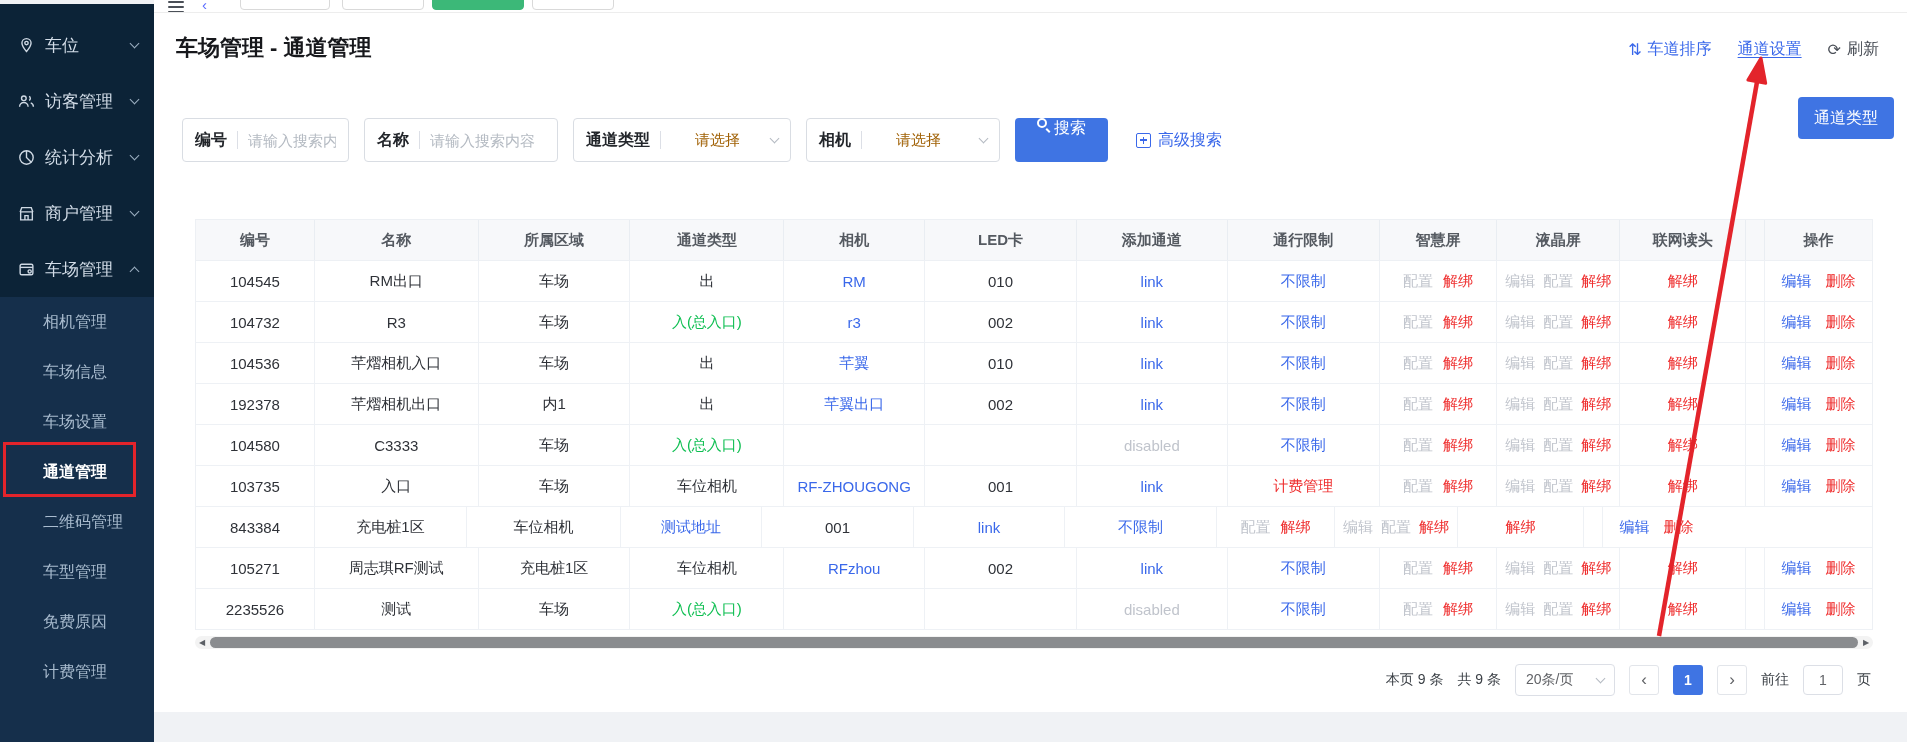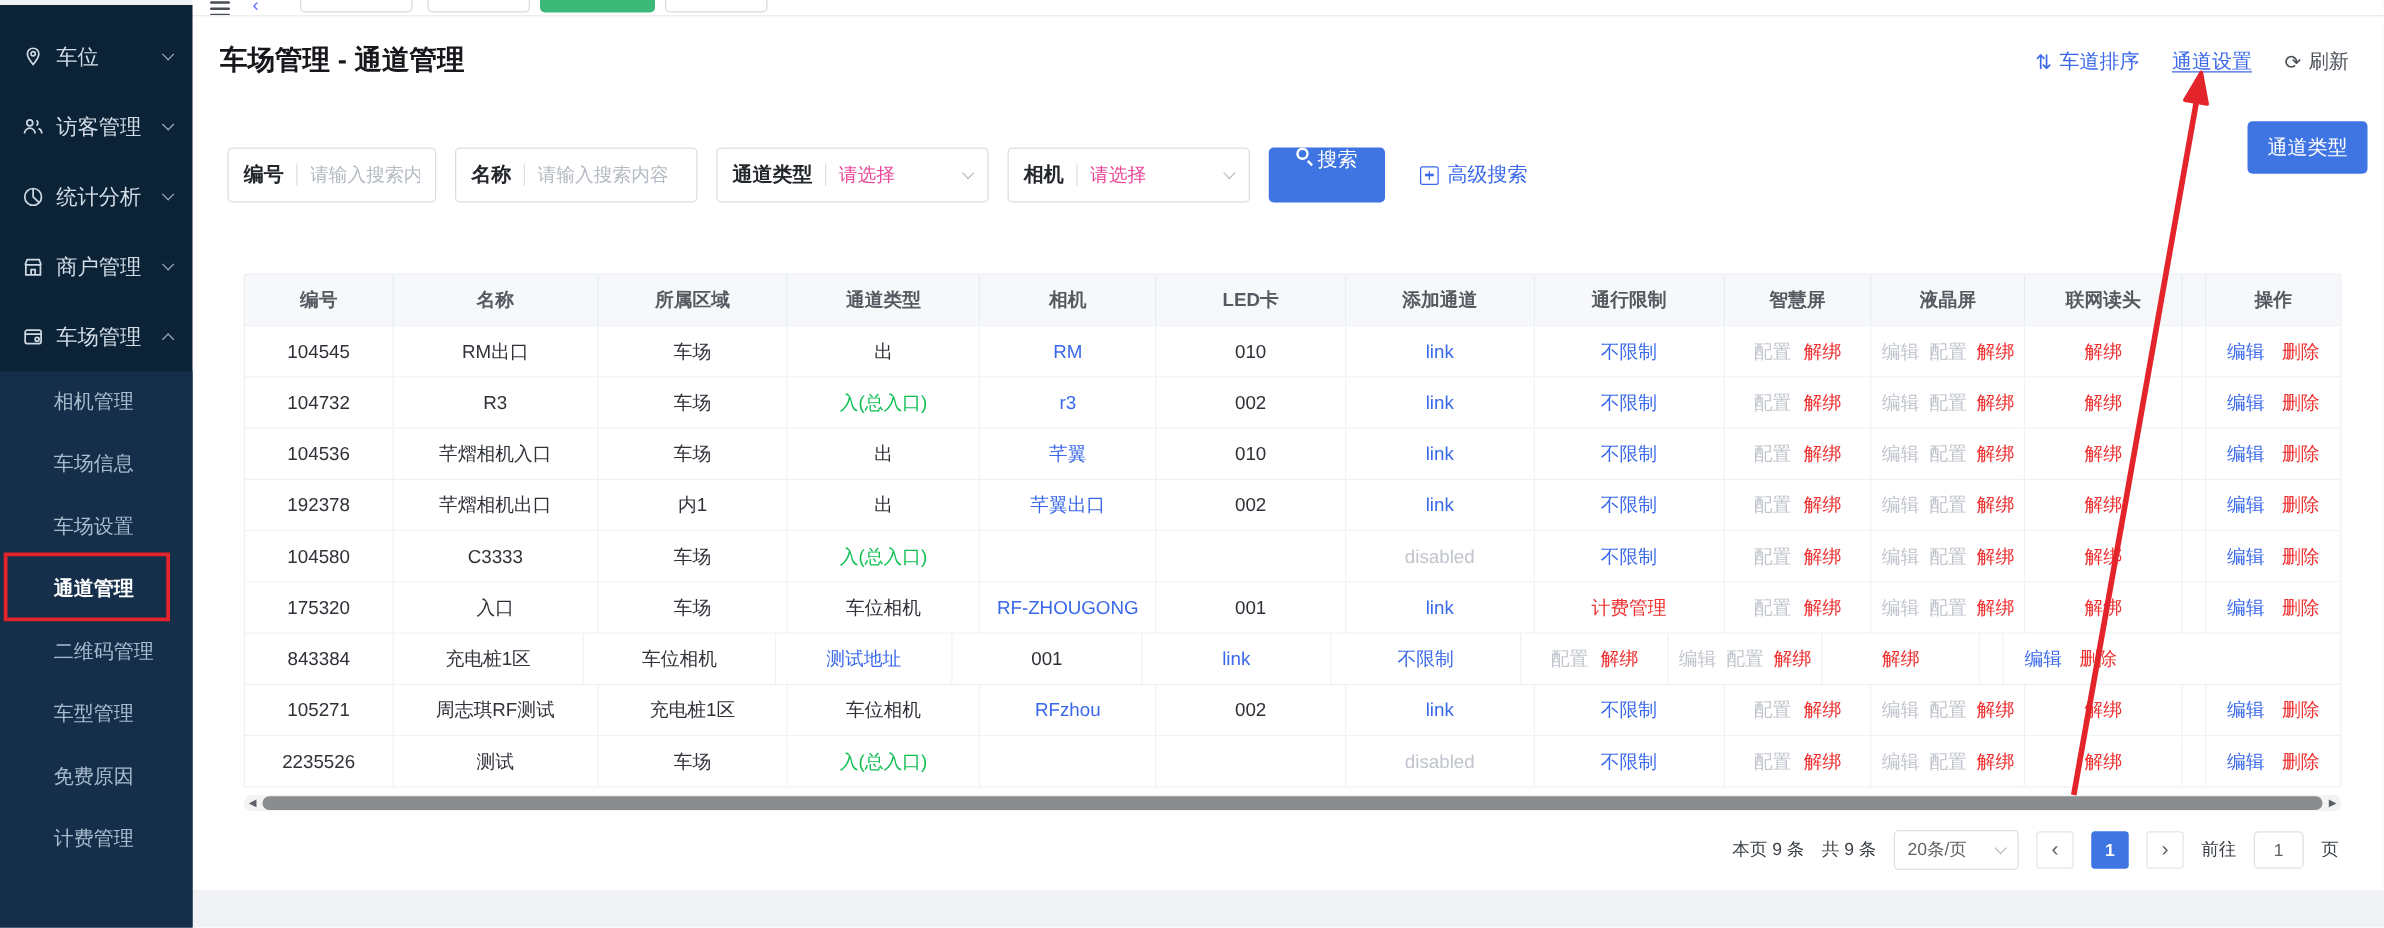--- a/index.html
+++ b/index.html
@@ -44,21 +44,21 @@
   .ha-gray{color:#4a4f57;}
   .glyph{font-family:"DejaVu Sans",sans-serif;font-size:16px;}
   
   .filters{position:absolute;left:182px;top:118px;display:flex;align-items:center;z-index:6;}
   .fbox{display:flex;align-items:center;height:44px;border:1px solid #d9dde3;border-radius:4px;
     background:#fff;padding:0 12px;gap:10px;margin-right:15px;}
   .flabel{font-weight:bold;font-size:16px;color:#23262b;white-space:nowrap;}
   .fdiv{width:1px;height:18px;background:#dcdfe6;}
   .fin{border:0;outline:0;font-size:15px;color:#333;flex:1;min-width:0;background:transparent;}
   .fin::placeholder{color:#b4bac2;}
-  .fsel-text{color:#ec4899;font-size:15px;flex:1;}
+  .fsel-text{color:#a16207;font-size:15px;flex:1;margin-left:24px;}
   .sel-chev{width:7px;height:7px;border-right:1.4px solid #b4bac2;border-bottom:1.4px solid #b4bac2;
     transform:rotate(45deg);margin-top:-4px;}
   .w1{width:167px;} .w2{width:194px;} .w3{width:218px;} .w4{width:194px;}
   .search-btn{width:93px;height:44px;background:var(--blue-btn);color:#fff;border:0;border-radius:4px;
     font-size:16px;display:flex;align-items:flex-start;justify-content:center;gap:7px;cursor:pointer;}
   .mag{width:10px;height:10px;border:2px solid #fff;border-radius:50%;position:relative;display:inline-block;}
   .mag::after{content:"";position:absolute;width:2px;height:5px;background:#fff;left:8px;top:8px;transform:rotate(-45deg);}
   .adv{display:flex;align-items:center;gap:7px;color:var(--blue);font-size:16px;margin-left:28px;cursor:pointer;}
   .plus-sq{width:15px;height:15px;border:1.5px solid var(--blue);border-radius:2px;position:relative;}
   .plus-sq::before{content:"";position:absolute;left:3px;right:3px;top:50%;height:1.5px;margin-top:-1px;background:var(--blue);}
@@ -462,21 +462,21 @@
     </div>
     <div class="td c11"></div>
     <div class="td c12" style="gap:14px;">
       <span class="t-blue">编辑</span>
       <span class="t-red">删除</span>
     </div>
   </div>
 
   <div class="tr">
     <div class="td c0">
-          <span>175320</span>
+          <span>103735</span>
         </div>
     <div class="td c1">
           <span>入口</span>
         </div>
     <div class="td c2">
           <span>车场</span>
         </div>
     <div class="td c3">
           <span class="plain">车位相机</span>
         </div>

